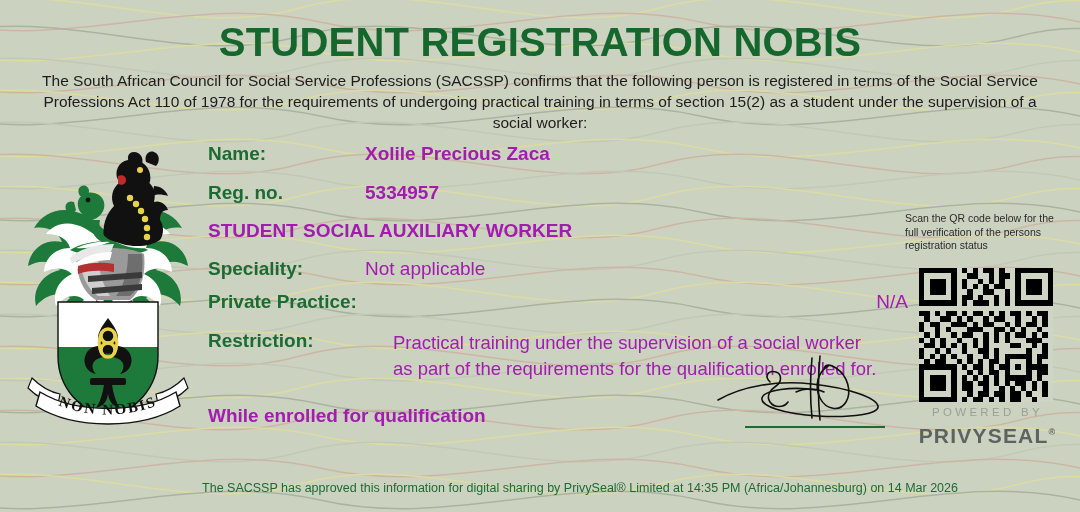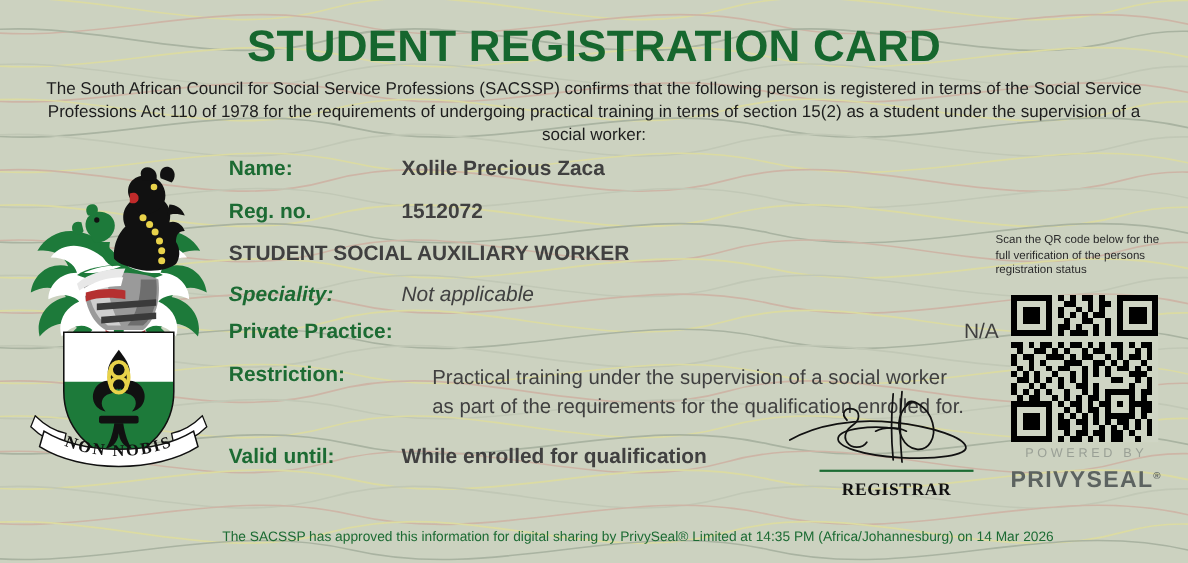--- a/index.html
+++ b/index.html
@@ -59,35 +59,35 @@
     width: 700px;
   }
   .row {
     position: relative;
     display: flex;
     align-items: flex-start;
   }
   .row-name      { height: 39px; }
   .row-reg       { height: 38px; }
   .row-desig     { height: 38px; }
-  .row-spec      { height: 33px; font-style: italic; }
+  .row-spec      { height: 33px; }
   .row-priv      { height: 39px; justify-content: space-between; }
   .row-restrict  { height: 75px; }
   .row-valid     { height: 34px; }
 
   .label {
     flex: 0 0 157px;
     font-size: 19px;
     font-weight: bold;
     color: #1c6b33;
     white-space: nowrap;
   }
   .value {
     font-size: 19px;
-    color: #404040;
+    color: #a21caf;
     white-space: pre-line;
   }
   .value.bold { font-weight: bold; }
   .value.multi { line-height: 26px; font-size: 18.5px; margin-left: 28px; }
 
   
   .emblem {
     position: absolute;
     left: 18px;
     top: 142px;
@@ -221,21 +221,21 @@
       <use href="#w2" y="436" stroke="#e9e38a"></use>
       <use href="#w1" y="452" stroke="#b9c0ae"></use>
       <use href="#w2" y="468" stroke="#cf9f92"></use>
       <use href="#w1" y="484" stroke="#e9e38a"></use>
       <use href="#w2" y="500" stroke="#8d9a88"></use>
     </g>
   </svg>
 
   <div class="content">
 
-    <div class="title">STUDENT REGISTRATION CARD</div>
+    <div class="title">STUDENT REGISTRATION NOBIS</div>
 
     <div class="intro">The South African Council for Social Service Professions (SACSSP) confirms that the following person is registered in terms of the Social Service Professions Act 110 of 1978 for the requirements of undergoing practical training in terms of section 15(2) as a student under the supervision of a social worker:</div>
 
     <svg class="emblem" viewBox="0 0 180 285">
 
       <g>
         <path d="M90,92 C62,60 30,62 16,86 C30,84 40,90 44,100 C26,96 12,108 10,124 C24,116 36,120 42,128 C24,132 14,148 18,164 C30,150 44,150 52,156 C40,166 38,186 48,198 C54,182 66,174 76,176 C70,190 74,206 86,214 C84,196 90,182 98,178 Z" fill="#1d7a3a"></path>
         <path d="M90,92 C118,60 150,62 164,86 C150,84 140,90 136,100 C154,96 168,108 170,124 C156,116 144,120 138,128 C156,132 166,148 162,164 C150,150 136,150 128,156 C140,166 142,186 132,198 C126,182 114,174 104,176 C110,190 106,206 94,214 C96,196 90,182 82,178 Z" fill="#1d7a3a"></path>
         <path d="M84,100 C64,78 40,76 28,92 C42,92 50,98 52,106 C36,106 26,118 26,130 C38,124 48,126 54,132 C40,138 34,152 38,164 C48,152 60,152 66,158 C56,168 56,184 64,194 C68,180 78,174 86,176 Z" fill="#ffffff"></path>
         <path d="M96,100 C116,78 140,76 152,92 C138,92 130,98 128,106 C144,106 154,118 154,130 C142,124 132,126 126,132 C140,138 146,152 142,164 C132,152 120,152 114,158 C124,168 124,184 116,194 C112,180 102,174 94,176 Z" fill="#ffffff"></path>
@@ -317,21 +317,21 @@
 
     <div class="fields">
 
       <div class="row row-name">
         <div class="label">Name:</div>
         <div class="value bold">Xolile Precious Zaca</div>
       </div>
 
       <div class="row row-reg">
         <div class="label">Reg. no.</div>
-        <div class="value bold">1512072</div>
+        <div class="value bold">5334957</div>
       </div>
 
       <div class="row row-desig">
         <div class="value bold">STUDENT SOCIAL AUXILIARY WORKER</div>
       </div>
 
       <div class="row row-spec">
         <div class="label">Speciality:</div>
         <div class="value">Not applicable</div>
       </div>
@@ -341,39 +341,37 @@
         <div class="value">N/A</div>
       </div>
 
       <div class="row row-restrict">
         <div class="label">Restriction:</div>
         <div class="value multi">Practical training under the supervision of a social worker
 as part of the requirements for the qualification enrolled for.</div>
       </div>
 
       <div class="row row-valid">
-        <div class="label">Valid until:</div>
         <div class="value bold">While enrolled for qualification</div>
       </div>
 
     </div>
 
     <div class="signature-block">
       <svg class="sig-draw" width="230" height="70" viewBox="0 0 230 70">
         <g fill="none" stroke="#111111" stroke-width="1.6" stroke-linecap="round">
           <path d="M18,48 C42,34 78,28 112,32 C150,36 176,46 178,54 C180,62 152,66 118,64 C84,62 60,54 62,46 C64,38 92,34 116,38"></path>
           <path d="M70,30 C64,24 68,18 76,20 C82,22 82,30 76,34 C70,38 66,44 70,50 C74,56 84,56 88,50"></path>
           <path d="M128,14 C118,20 114,34 120,46 C126,58 140,60 146,50 C152,40 148,24 136,16 C130,12 126,12 124,16"></path>
           <path d="M112,6 C110,26 110,46 112,66"></path>
           <path d="M120,4 C118,24 118,48 120,68"></path>
           <path d="M96,40 C104,36 116,36 124,40"></path>
         </g>
       </svg>
       <div class="sig-line"></div>
-      <div class="sig-role">REGISTRAR</div>
     </div>
 
     <div class="qr-note">Scan the QR code below for the full verification of the persons registration status</div>
 
     <svg class="qr-code" viewBox="0 0 25 25" shape-rendering="crispEdges">
       <rect width="25" height="25" fill="#cfd5c4"></rect>
       <g fill="#000000">
 
         <rect x="0" y="0" width="7" height="1"></rect>
           <rect x="0" y="6" width="7" height="1"></rect>

